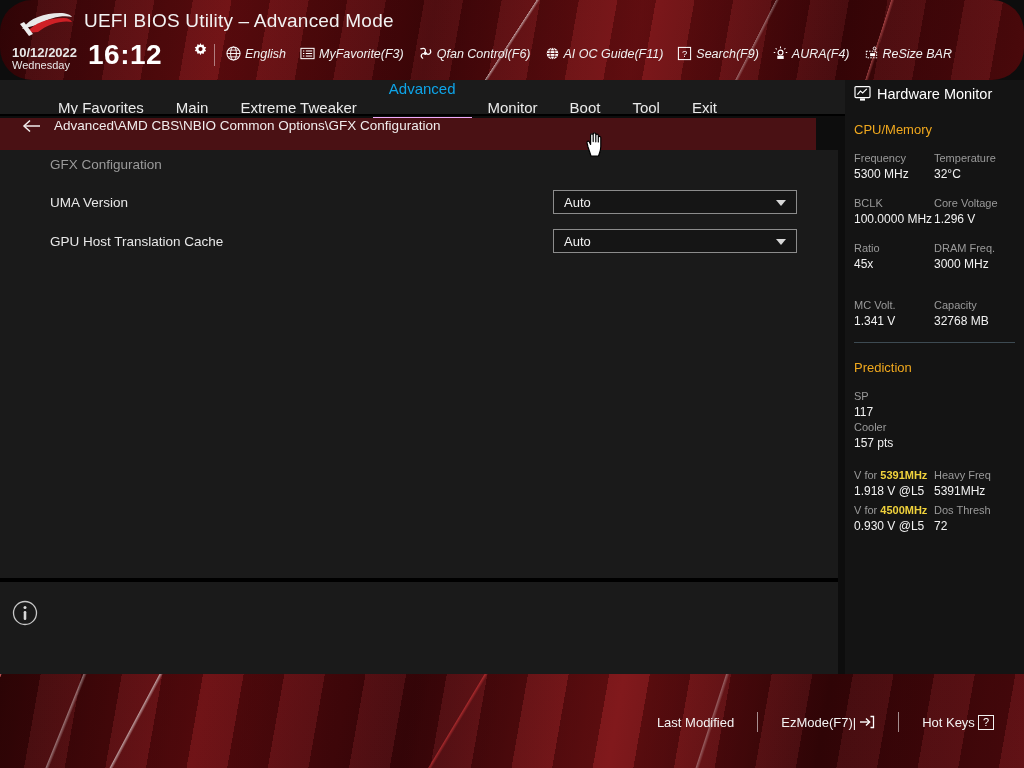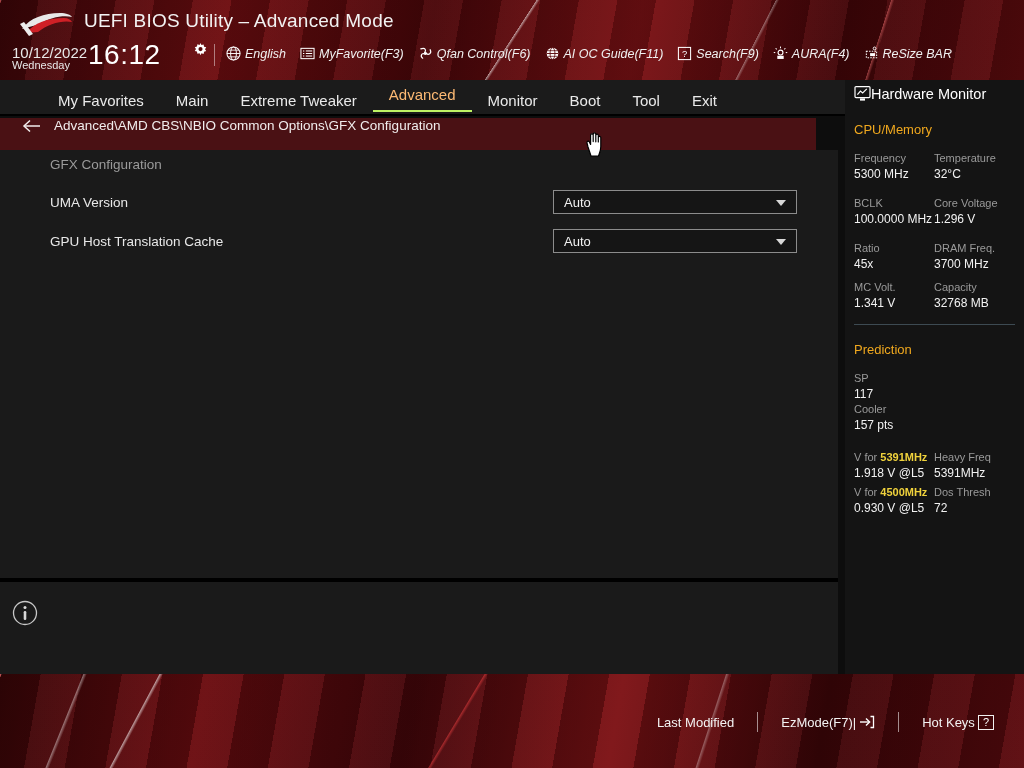--- a/index.html
+++ b/index.html
@@ -16,59 +16,60 @@
     position:absolute; left:0; top:0; width:1024px; height:80px;
     background:
       linear-gradient(118deg, rgba(255,255,255,.10) 0 .18%, transparent .18% ) 0 0/100% 100%,
       linear-gradient(112deg, rgba(255,255,255,.07) 0 .14%, transparent .14% ) 30% 0/100% 100%,
       linear-gradient(126deg, rgba(255,40,40,.30) 0 .16%, transparent .16% ) 55% 0/100% 100%,
       linear-gradient(104deg, rgba(255,60,60,.25) 0 .12%, transparent .12% ) 72% 0/100% 100%,
       linear-gradient(135deg, rgba(255,255,255,.06) 0 .12%, transparent .12% ) 88% 0/100% 100%,
       repeating-linear-gradient(100deg, rgba(0,0,0,.22) 0 38px, rgba(255,255,255,.03) 38px 76px),
       linear-gradient(100deg,#3d0508 0%, #6e0d10 22%, #4a0609 42%, #7a1114 62%, #430508 82%, #5e0b0e 100%);
     overflow:hidden;
+    border-radius:32px;
   }
   .header:before{
     content:""; position:absolute; inset:0;
     background:
       linear-gradient(123deg, transparent 49.85%, rgba(255,255,255,.55) 49.9%, rgba(255,255,255,.0) 50.2%),
       linear-gradient(117deg, transparent 72.85%, rgba(255,255,255,.35) 72.9%, rgba(255,255,255,.0) 73.2%),
       linear-gradient(108deg, transparent 84.85%, rgba(255,120,120,.45) 84.9%, rgba(255,0,0,.0) 85.2%);
     pointer-events:none;
   }
   .rog-logo { position:absolute; left:20px; top:12px; width:54px; height:26px; }
   .title {
     position:absolute; left:84px; top:10px;
     font-size:19px; color:#f2f2f2; letter-spacing:.2px; font-weight:400;
   }
   .datebox { position:absolute; left:12px; top:47px; line-height:12px; }
-  .datebox .d1 { font-size:15px; color:#e8e8e8; }
+  .datebox .d1 { font-size:13px; color:#e8e8e8;font-weight:bold; }
   .datebox .d2 { font-size:11px; color:#e8e8e8; }
   .clock {
     position:absolute; left:88px; top:39px;
-    font-size:28px; color:#ffffff; font-weight:400; letter-spacing:.5px;
+    font-size:28px; color:#ffffff; font-weight:700; letter-spacing:.5px;
   }
   .gear-icon { position:absolute; left:193px; top:43px; width:15px; height:15px; }
   .hsep { position:absolute; left:214px; top:44px; width:1px; height:22px; background:rgba(255,255,255,.45); }
   .toolbar { position:absolute; left:226px; top:46px; display:flex; align-items:center; gap:0px; }
   .tool { display:flex; align-items:center; gap:4px; margin-right:14px; cursor:pointer; }
   .tool span.lbl { font-size:12.5px; color:#f0f0f0; white-space:nowrap;font-style:italic; }
   .tool .ic { width:15px; height:15px; flex:0 0 15px; display:block; }
 
   
   .tabbar {
     position:absolute; left:0; top:80px; width:1024px; height:36px;
     background:#1b1b1b; display:flex; align-items:center;
   }
   .tabbar .inner { display:flex; align-items:flex-end; padding-left:42px; gap:0; }
   .tab {
     font-size:15px; color:#eaeaea; padding:0 16px; cursor:pointer;
     line-height:22px; white-space:nowrap;
   }
-  .tab.active { color:#fdba74; border-bottom:2px solid #bef264; padding-bottom:4px; }
+  .tab.active { color:#0ea5e9; border-bottom:2px solid #f0abfc; padding-bottom:17px; }
   .tabrule { position:absolute; left:0; top:114px; width:1024px; height:2px; background:#000; }
 
   
   .crumbbar {
     position:absolute; left:0; top:118px; width:816px; height:32px;
     background:#4a1114; display:flex; 
   }
   .back-arrow { margin-left:22px; width:20px; height:16px; flex:0 0 20px; }
   .crumbtext { font-size:13.5px; color:#f0ecec; margin-left:12px; white-space:nowrap; }
 
@@ -103,21 +104,21 @@
   }
   .info-icon { position:absolute; left:12px; top:18px; width:26px; height:26px; }
   .help-text { position:absolute; left:48px; top:20px; font-size:13px; color:#cfcfcf; }
 
   
   .hwm {
     position:absolute; left:845px; top:80px; width:179px; height:594px;
     background:#141414; color:#e6e6e6;
   }
   .hwm-title {
-    position:absolute; left:9px; top:5px; display:flex; align-items:center; gap:0;
+    position:absolute; left:9px; top:5px; display:flex; align-items:center; gap:6px;
     font-size:14.5px; color:#ffffff;
   }
   .hwm-sect {
     font-size:13px; color:#f0a81e; margin:0 0 0 9px;
   }
   .grid2 { display:flex; }
   .grid2 .c { width:80px; }
   .hk { font-size:11px; color:#9a9a9a; line-height:15px; white-space:nowrap; }
   .hv { font-size:12px; color:#f2f2f2; line-height:16px; white-space:nowrap; }
   .hk .hl { color:#f0d23c; font-weight:bold; }
@@ -344,24 +345,24 @@
             <div class="hv">1.296 V</div>
           </div>
         </div>
         <div class="grid2" style="margin: 14px 0px 0px 9px;">
           <div class="c">
             <div class="hk">Ratio</div>
             <div class="hv">45x</div>
           </div>
           <div class="c">
             <div class="hk">DRAM Freq.</div>
-            <div class="hv">3700 MHz</div>
-          </div>
-        </div>
-        <div class="grid2" style="margin: 8px 0px 0px 9px;">
+            <div class="hv">3000 MHz</div>
+          </div>
+        </div>
+        <div class="grid2" style="margin: 26px 0px 0px 9px;">
           <div class="c">
             <div class="hk">MC Volt.</div>
             <div class="hv">1.341 V</div>
           </div>
           <div class="c">
             <div class="hk">Capacity</div>
             <div class="hv">32768 MB</div>
           </div>
         </div>
         <div class="hwm-rule"></div>

